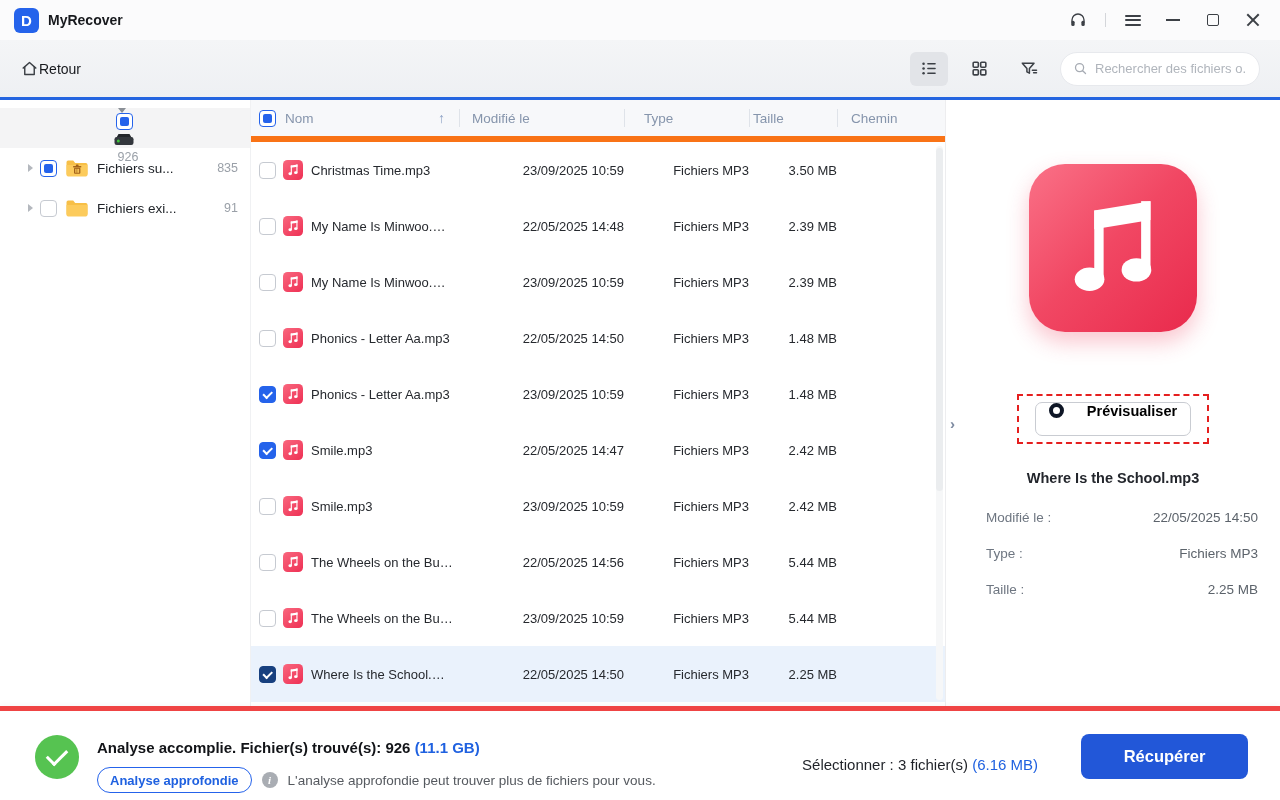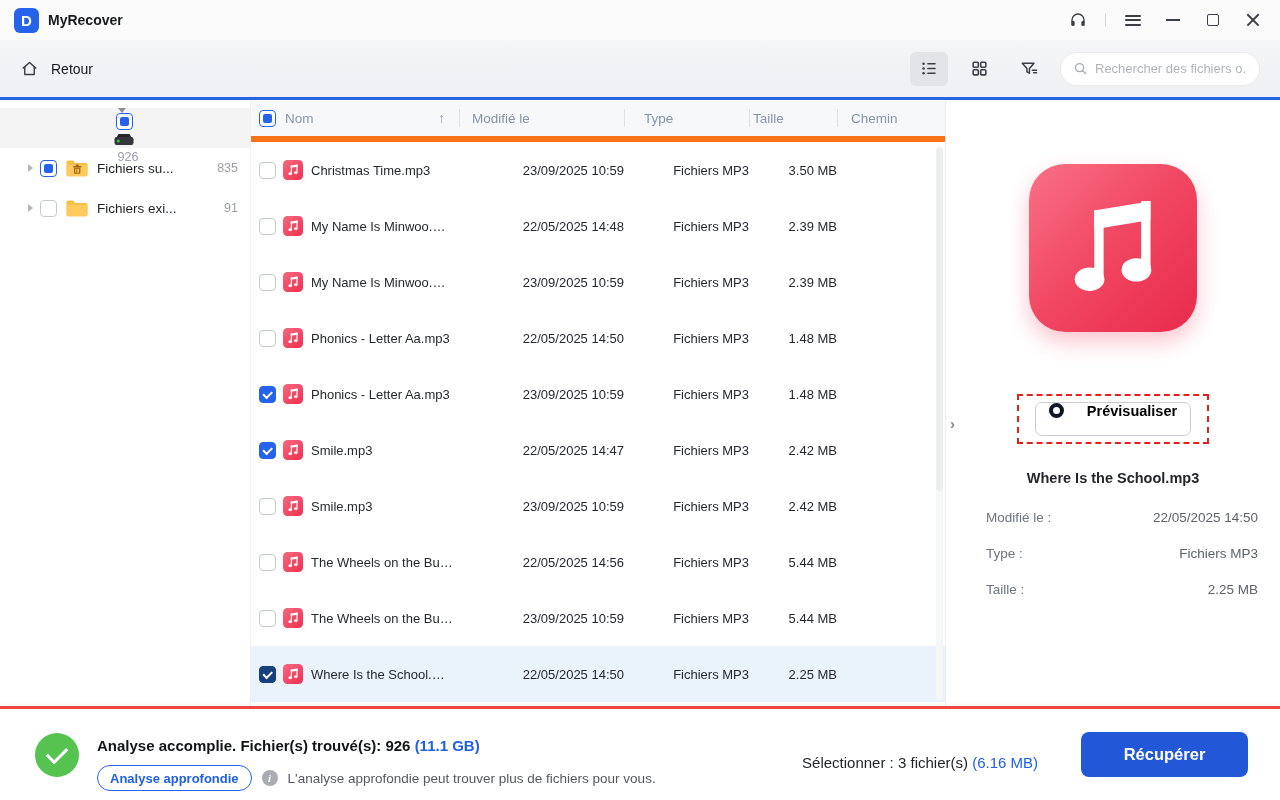--- a/index.html
+++ b/index.html
@@ -17,21 +17,21 @@
   .icon-line { stroke:#3c4046; stroke-width:1.8; fill:none; stroke-linecap:round; stroke-linejoin:round; }
   .burger span { display:block; width:16px; height:2px; background:#3c4046; margin:2.5px 0; border-radius:1px; }
   .min-glyph { width:14px; height:2px; background:#3c4046; }
   .max-glyph { width:12px; height:12px; border:1.7px solid #3c4046; border-radius:2px; }
   .close-glyph { position:relative; width:14px; height:14px; }
   .close-glyph::before,.close-glyph::after { content:""; position:absolute; left:-1px; top:6px; width:16px; height:1.8px; background:#3c4046; }
   .close-glyph::before { transform:rotate(45deg); } .close-glyph::after { transform:rotate(-45deg); }
 
   
   .toolbar { position:absolute; top:40px; left:0; right:0; height:57px; background:linear-gradient(#f4f5f7,#eef0f3); display:flex; align-items:center; padding:0 20px; }
-  .back-btn { display:flex; align-items:center; gap:12px; font-size:14px; font-weight:500; color:#17191d; cursor:pointer; }
+  .back-btn { display:flex; align-items:center; gap:0; font-size:14px; font-weight:500; color:#17191d; cursor:pointer; }
   .toolbar-right { margin-left:auto; display:flex; align-items:center; gap:12px; }
   .view-btn { width:38px; height:34px; border-radius:6px; display:flex; align-items:center; justify-content:center; cursor:pointer; }
   .view-btn.active { background:#e2e4e8; }
   .search-box { width:200px; height:34px; background:#fff; border:1px solid #e7e9ed; border-radius:17px; display:flex; align-items:center; padding:0 12px; gap:7px; }
   .search-box input { border:none; outline:none; flex:1; font-size:13px; color:#333; background:transparent; font-family:inherit; min-width:0; }
   .search-box input::placeholder { color:#b0b5bc; }
   .accent-line { position:absolute; top:97px; left:0; right:0; height:3px; background:#2465e0; }
 
   
   .content { position:absolute; top:100px; left:0; right:0; bottom:94px; display:flex; background:#fff; }
@@ -90,21 +90,21 @@
   .preview-annot { margin-top:62px; border:2px dashed #e51f1f; padding:6px 16px; }
   .preview-btn { background:#fff; border:1px solid #c9ccd2; border-radius:7px; height:34px; padding:0 13px; display:flex; align-items:flex-start; gap:23px; font-size:14.5px; font-weight:600; color:#000000; cursor:pointer; font-family:inherit; }
   .eye-dot { width:15px; height:15px; border-radius:50%; border:4.2px solid #0e1626; background:#fff; }
   .preview-name { margin-top:26px; font-size:14.5px; font-weight:bold; color:#23262c; }
   .detail-list { margin-top:24px; width:100%; padding:0 22px 0 40px; }
   .detail-row { display:flex; justify-content:space-between; font-size:13.5px; margin-bottom:21px; }
   .detail-label { color:#6e7681; }
   .detail-value { color:#5c636b; }
 
   
-  .footer { position:absolute; left:0; right:0; bottom:0; height:94px; background:#fff; border-top:3px solid #ef4444; box-shadow:0 -2px 6px rgba(0,0,0,.03); }
+  .footer { position:absolute; left:0; right:0; bottom:0; height:94px; background:#fff; border-top:5px solid #ef4444; box-shadow:0 -2px 6px rgba(0,0,0,.03); }
   .check-circle { position:absolute; left:35px; top:24px; width:44px; height:44px; border-radius:50%; background:#56c351; }
   .check-circle::after { content:""; position:absolute; left:12px; top:14px; width:17px; height:9px; border-left:3.2px solid #fff; border-bottom:3.2px solid #fff; transform:rotate(-45deg); }
   .scan-title { position:absolute; left:97px; top:28px; font-size:15px; font-weight:bold; color:#121418; }
   .scan-size { color:#1f61e0; }
   .scan-sub { position:absolute; left:97px; top:56px; display:flex; align-items:center; gap:10px; }
   .deep-btn { height:26px; padding:0 12px; border:1px solid #2563eb; border-radius:13px; background:#fff; color:#1f61e0; font-size:13px; font-weight:bold; cursor:pointer; font-family:inherit; }
   .info-icon { width:16px; height:16px; border-radius:50%; background:#a9adb3; color:#fff; font-size:11px; font-weight:bold; display:flex; align-items:center; justify-content:center; font-family:"Liberation Serif",serif; font-style:italic; }
   .scan-note { font-size:13.5px; color:#55595f; }
   .select-info { position:absolute; right:242px; top:45px; font-size:15px; color:#1f2228; }
   .select-size { color:#1f61e0; }

